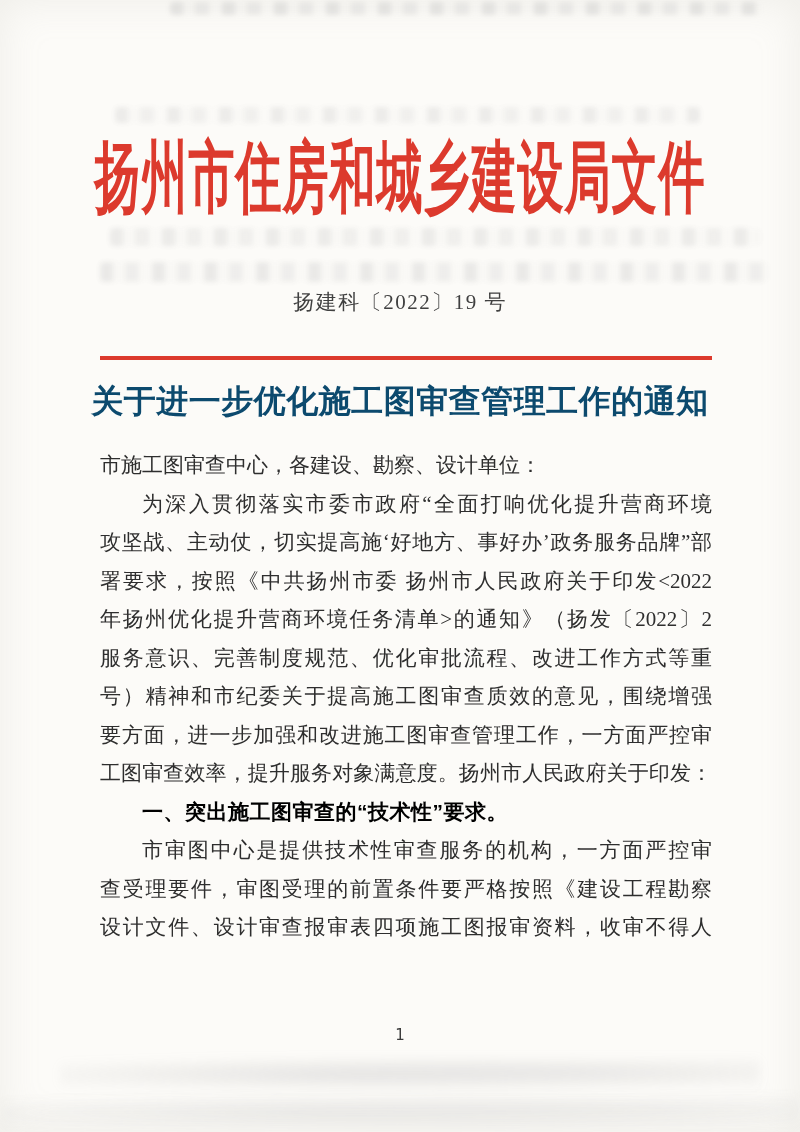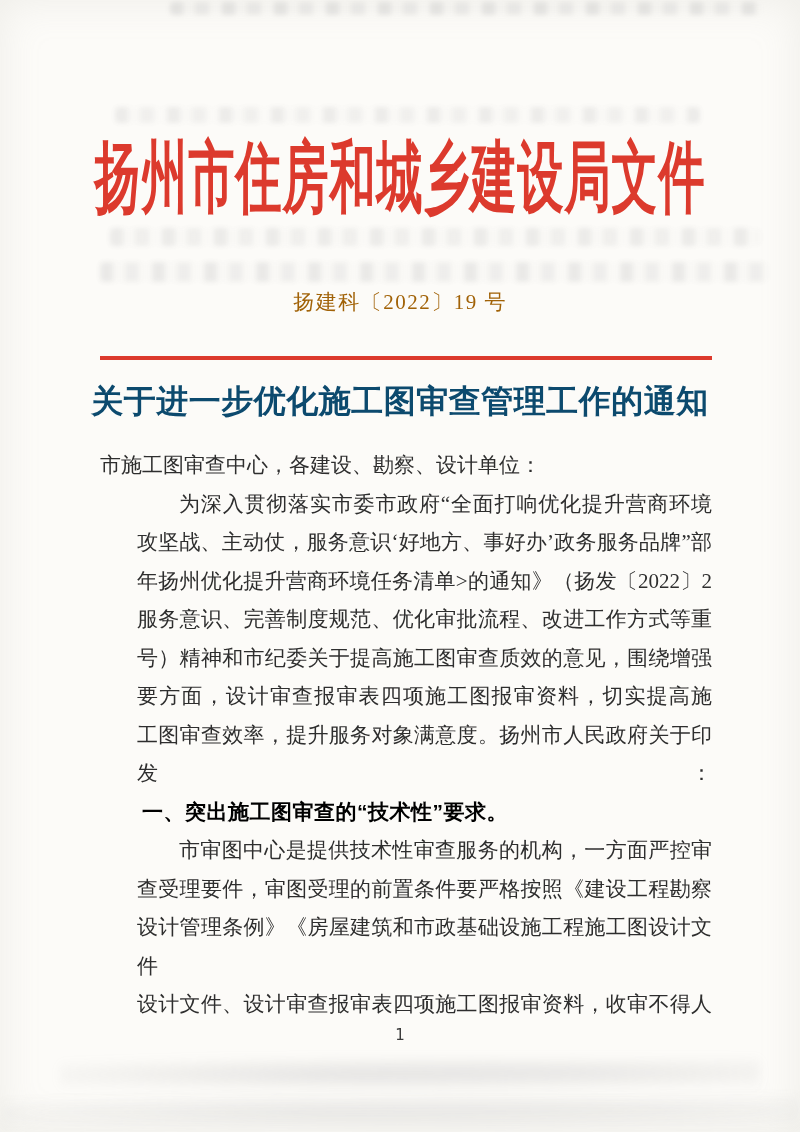--- a/index.html
+++ b/index.html
@@ -42,21 +42,21 @@
     transform:scaleY(1.7);
     transform-origin:top center;
     white-space:nowrap;
   }
   .doc-number{
     position:absolute;
     top:288px;left:0;width:800px;
     text-align:center;
     font-size:21px;
     letter-spacing:1.5px;
-    color:#a16207;
+    color:#404040;
   }
   .red-separator{
     position:absolute;
     top:356px;left:100px;
     width:612px;height:4px;
     background:var(--accent,#dc3a2d);
   }
   .doc-title{
     position:absolute;
     top:380px;left:0;width:800px;
@@ -76,21 +76,20 @@
   }
   .doc-body .line{
     text-align:left;
     white-space:nowrap;
   }
   .doc-body .line.fill{
     white-space:normal;
     text-align:justify;
     text-align-last:justify;
     text-justify:inter-character;
-    margin-left:37px;
   }
   .doc-body .line.indent{ text-indent:42px; }
   .doc-body .line.bold{
     font-weight:700;
     font-family:"Liberation Sans","DejaVu Sans",sans-serif;
     letter-spacing:0.5px;
     color:#000000;
   }
   .page-number{
     position:absolute;
@@ -117,28 +116,28 @@
 
   <div class="doc-number">扬建科〔2022〕19 号</div>
 
   <div class="red-separator"></div>
 
   <div class="doc-title">关于进一步优化施工图审查管理工作的通知</div>
 
   <div class="doc-body">
       <div class="line">市施工图审查中心，各建设、勘察、设计单位：</div>
       <div class="line fill indent">为深入贯彻落实市委市政府“全面打响优化提升营商环境</div>
-      <div class="line fill">攻坚战、主动仗，服务意识‘好地方、事好办’政务服务品牌”部</div>
+      <div class="line fill">攻坚战、主动仗，切实提高施‘好地方、事好办’政务服务品牌”部</div>
+      <div class="line fill">署要求，按照《中共扬州市委 扬州市人民政府关于印发&lt;2022</div>
       <div class="line fill">年扬州优化提升营商环境任务清单&gt;的通知》（扬发〔2022〕2</div>
       <div class="line fill">服务意识、完善制度规范、优化审批流程、改进工作方式等重</div>
       <div class="line fill">号）精神和市纪委关于提高施工图审查质效的意见，围绕增强</div>
-      <div class="line fill">要方面，设计审查报审表四项施工图报审资料，切实提高施</div>
+      <div class="line fill">要方面，进一步加强和改进施工图审查管理工作，一方面严控审</div>
       <div class="line fill">工图审查效率，提升服务对象满意度。扬州市人民政府关于印发：</div>
       <div class="line indent bold">一、突出施工图审查的“技术性”要求。</div>
       <div class="line fill indent">市审图中心是提供技术性审查服务的机构，一方面严控审</div>
       <div class="line fill">查受理要件，审图受理的前置条件要严格按照《建设工程勘察</div>
-      <div class="line fill">设计管理条例》《房屋建筑和市政基础设施工程施工图设计文件</div>
       <div class="line fill">设计文件、设计审查报审表四项施工图报审资料，收审不得人</div>
     </div>
 
   <div class="page-number">1</div>
 
 </div>
 
 </body></html>

